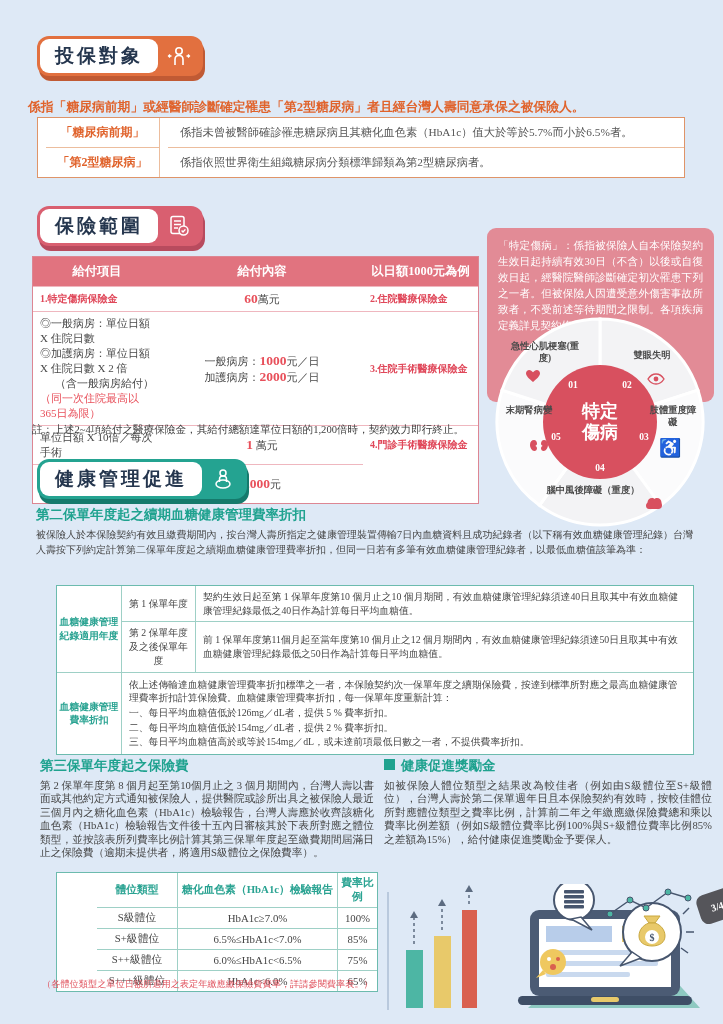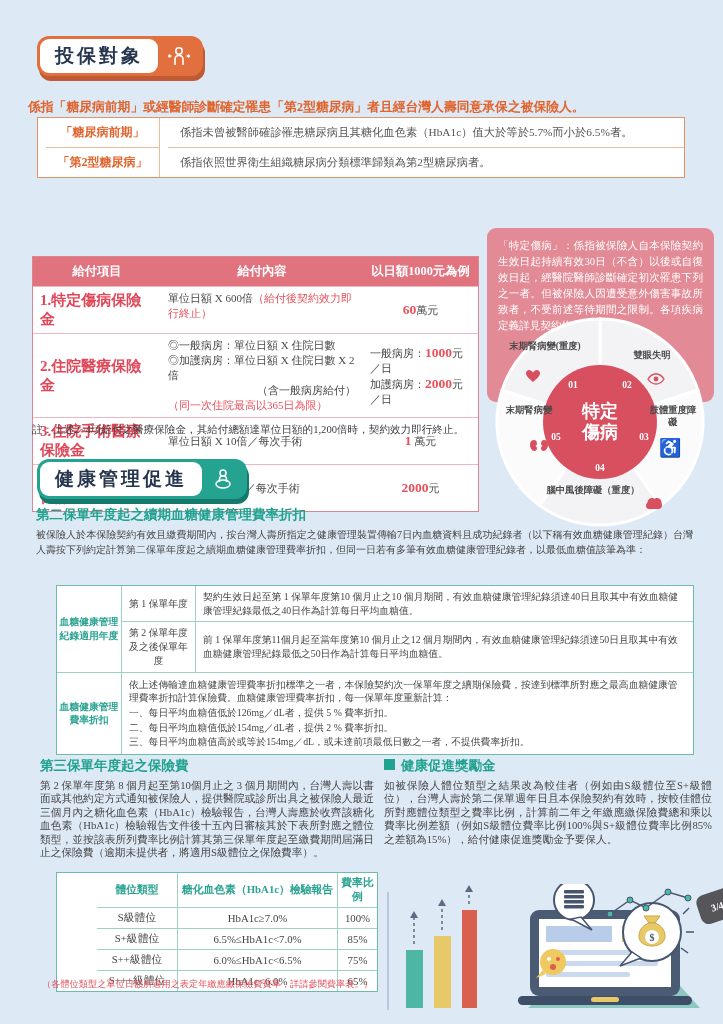--- a/index.html
+++ b/index.html
@@ -22,21 +22,21 @@
         display:grid;grid-template-columns:122px 1fr;box-sizing:border-box;}
   .tbl1 .c{padding:6px 12px;font-size:11.3px;color:#555;display:flex;align-items:center;border-top:1px solid #ecbd9d;margin-left:8px;}
   .tbl1 .c.first{border-top:none;}
   .tbl1 .term{justify-content:center;color:#e0632c;font-weight:bold;font-size:12px;border-right:1px solid #ecbd9d;padding:6px 4px;}
   
   .tbl2{left:32px;top:256px;width:447px;background:#fff;border:1.5px solid #dd8693;
         display:grid;grid-template-columns:128px 202px 1fr;box-sizing:border-box;font-size:11px;}
   .tbl2 .h{background:#e1737f;color:#fff;font-weight:bold;font-size:12.3px;display:flex;
         align-items:center;justify-content:center;padding:6px 0;}
   .tbl2 .cell{border-top:1px solid #efb7bf;padding:4px 7px;display:flex;align-items:center;color:#4a4a4a;}
-  .tbl2 .item{color:#e0485a;font-weight:bold;font-size:15px;}
+  .tbl2 .item{color:#e0485a;font-weight:bold;font-size:10px;}
   .tbl2 .mid{display:block;}
   .tbl2 .ctr{justify-content:center;text-align:center;}
   .tbl2 .col{flex-direction:column;justify-content:center;}
   .red{color:#e8505b;}
   .rbig{color:#e8505b;font-weight:bold;font-size:13.5px;}
   .note2{left:32px;top:423px;font-size:10.6px;color:#3e3e3e;}
   
   .panel{left:487px;top:228px;width:227px;height:174px;background:#e28b96;border-radius:9px;
         padding:10px 11px;box-sizing:border-box;color:#fff;font-size:10.6px;line-height:1.52;text-align:justify;}
   .donut{left:495px;top:317px;width:210px;height:206px;}
@@ -92,27 +92,41 @@
     </div>
   </div>
   <div class="abs intro1">係指「糖尿病前期」或經醫師診斷確定罹患「第2型糖尿病」者且經台灣人壽同意承保之被保險人。</div>
   <div class="abs tbl1">
     <div class="c term first">「糖尿病前期」</div>
     <div class="c first">係指未曾被醫師確診罹患糖尿病且其糖化血色素（HbA1c）值大於等於5.7%而小於6.5%者。</div>
     <div class="c term">「第2型糖尿病」</div>
     <div class="c">係指依照世界衛生組織糖尿病分類標準歸類為第2型糖尿病者。</div>
   </div>
 
+  <div class="banner pink" style="left:37px;top:206px;">
+    <div class="b-inner">
+        <span>保險範圍</span>
+      </div>
+    <div class="b-tab">
+      <svg width="26" height="26" viewBox="0 0 26 26">
+          <g fill="none" stroke="#fff" stroke-width="1.5">
+        <rect x="5" y="3.5" width="13" height="17" rx="2"></rect>
+            <path d="M8 8h7M8 11.5h7M8 15h4"></path>
+        <circle cx="17.5" cy="17.5" r="4.5" fill="#d95f70"></circle>
+            <path d="M15.6 17.6l1.4 1.4 2.4-2.6" stroke-width="1.4"></path>
+      </g>
+        </svg>
+    </div>
+  </div>
   <div class="abs tbl2">
     <div class="h">給付項目</div>
     <div class="h">給付內容</div>
     <div class="h">以日額1000元為例</div>
 
     <div class="cell item">1.特定傷病保險金</div>
-    <div class="cell mid"><span>單位日額 X 600倍</span><span class="red">（給付後契約效力即行終止）</span></div>
     <div class="cell ctr">
         <span class="rbig">60</span>
         <span>萬元</span>
       </div>
 
     <div class="cell item">2.住院醫療保險金</div>
     <div class="cell mid">
       <div>◎一般病房：單位日額 X 住院日數</div>
       <div>◎加護病房：單位日額 X 住院日數 X 2 倍</div>
       <div style="text-align:right;">（含一般病房給付）</div>
@@ -150,21 +164,21 @@
       <text x="105" y="100" text-anchor="middle" font-size="18" font-weight="bold" fill="#fff">特定</text>
       <text x="105" y="121" text-anchor="middle" font-size="18" font-weight="bold" fill="#fff">傷病</text>
       <g fill="#ffffff" font-size="9.5" font-weight="bold" text-anchor="middle">
         <text x="78" y="71">01</text>
         <text x="132" y="71">02</text>
         <text x="149" y="123">03</text>
         <text x="105" y="154">04</text>
         <text x="61" y="123">05</text>
       </g>
     </svg>
-    <div class="dlabel" style="left:12px;top:24px;width:76px;">末期腎病變(重度)</div>
+    <div class="dlabel" style="left:12px;top:24px;width:76px;">急性心肌梗塞(重度)</div>
     <div class="dlabel" style="left:126px;top:33px;width:62px;">雙眼失明</div>
     <div class="dlabel" style="left:154px;top:88px;width:48px;">肢體重度障礙</div>
     <div class="dlabel" style="left:48px;top:168px;width:100px;">腦中風後障礙（重度）</div>
     <div class="dlabel" style="left:8px;top:88px;width:52px;">末期腎病變</div>
     <span class="dicon" style="left:30px;top:52px;">
       <svg width="16" height="14" viewBox="0 0 16 14">
           <path d="M8 13C4 9.5 1 7 1 4.2 1 2.3 2.5 1 4.2 1 5.6 1 7 2 8 3.3 9 2 10.4 1 11.8 1 13.5 1 15 2.3 15 4.2 15 7 12 9.5 8 13Z" fill="#d8505f"></path>
         </svg>
       </span>
     <span class="dicon" style="left:152px;top:56px;">

